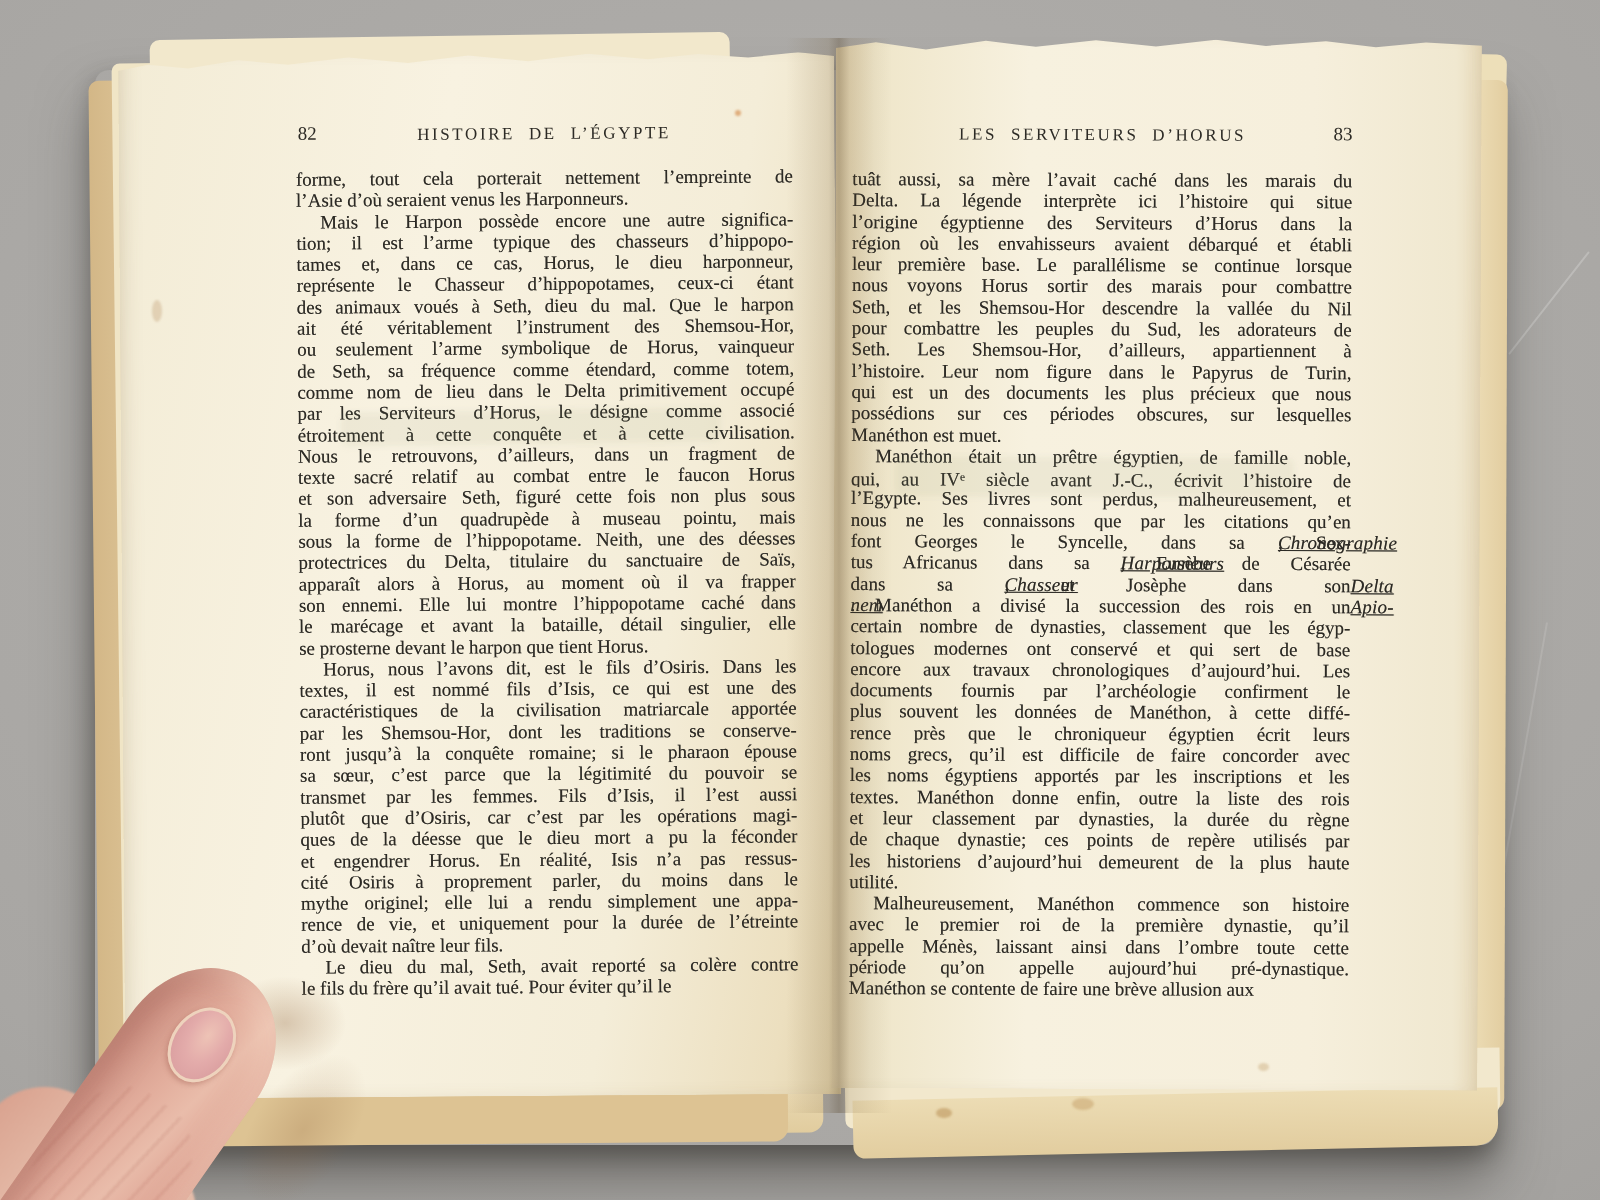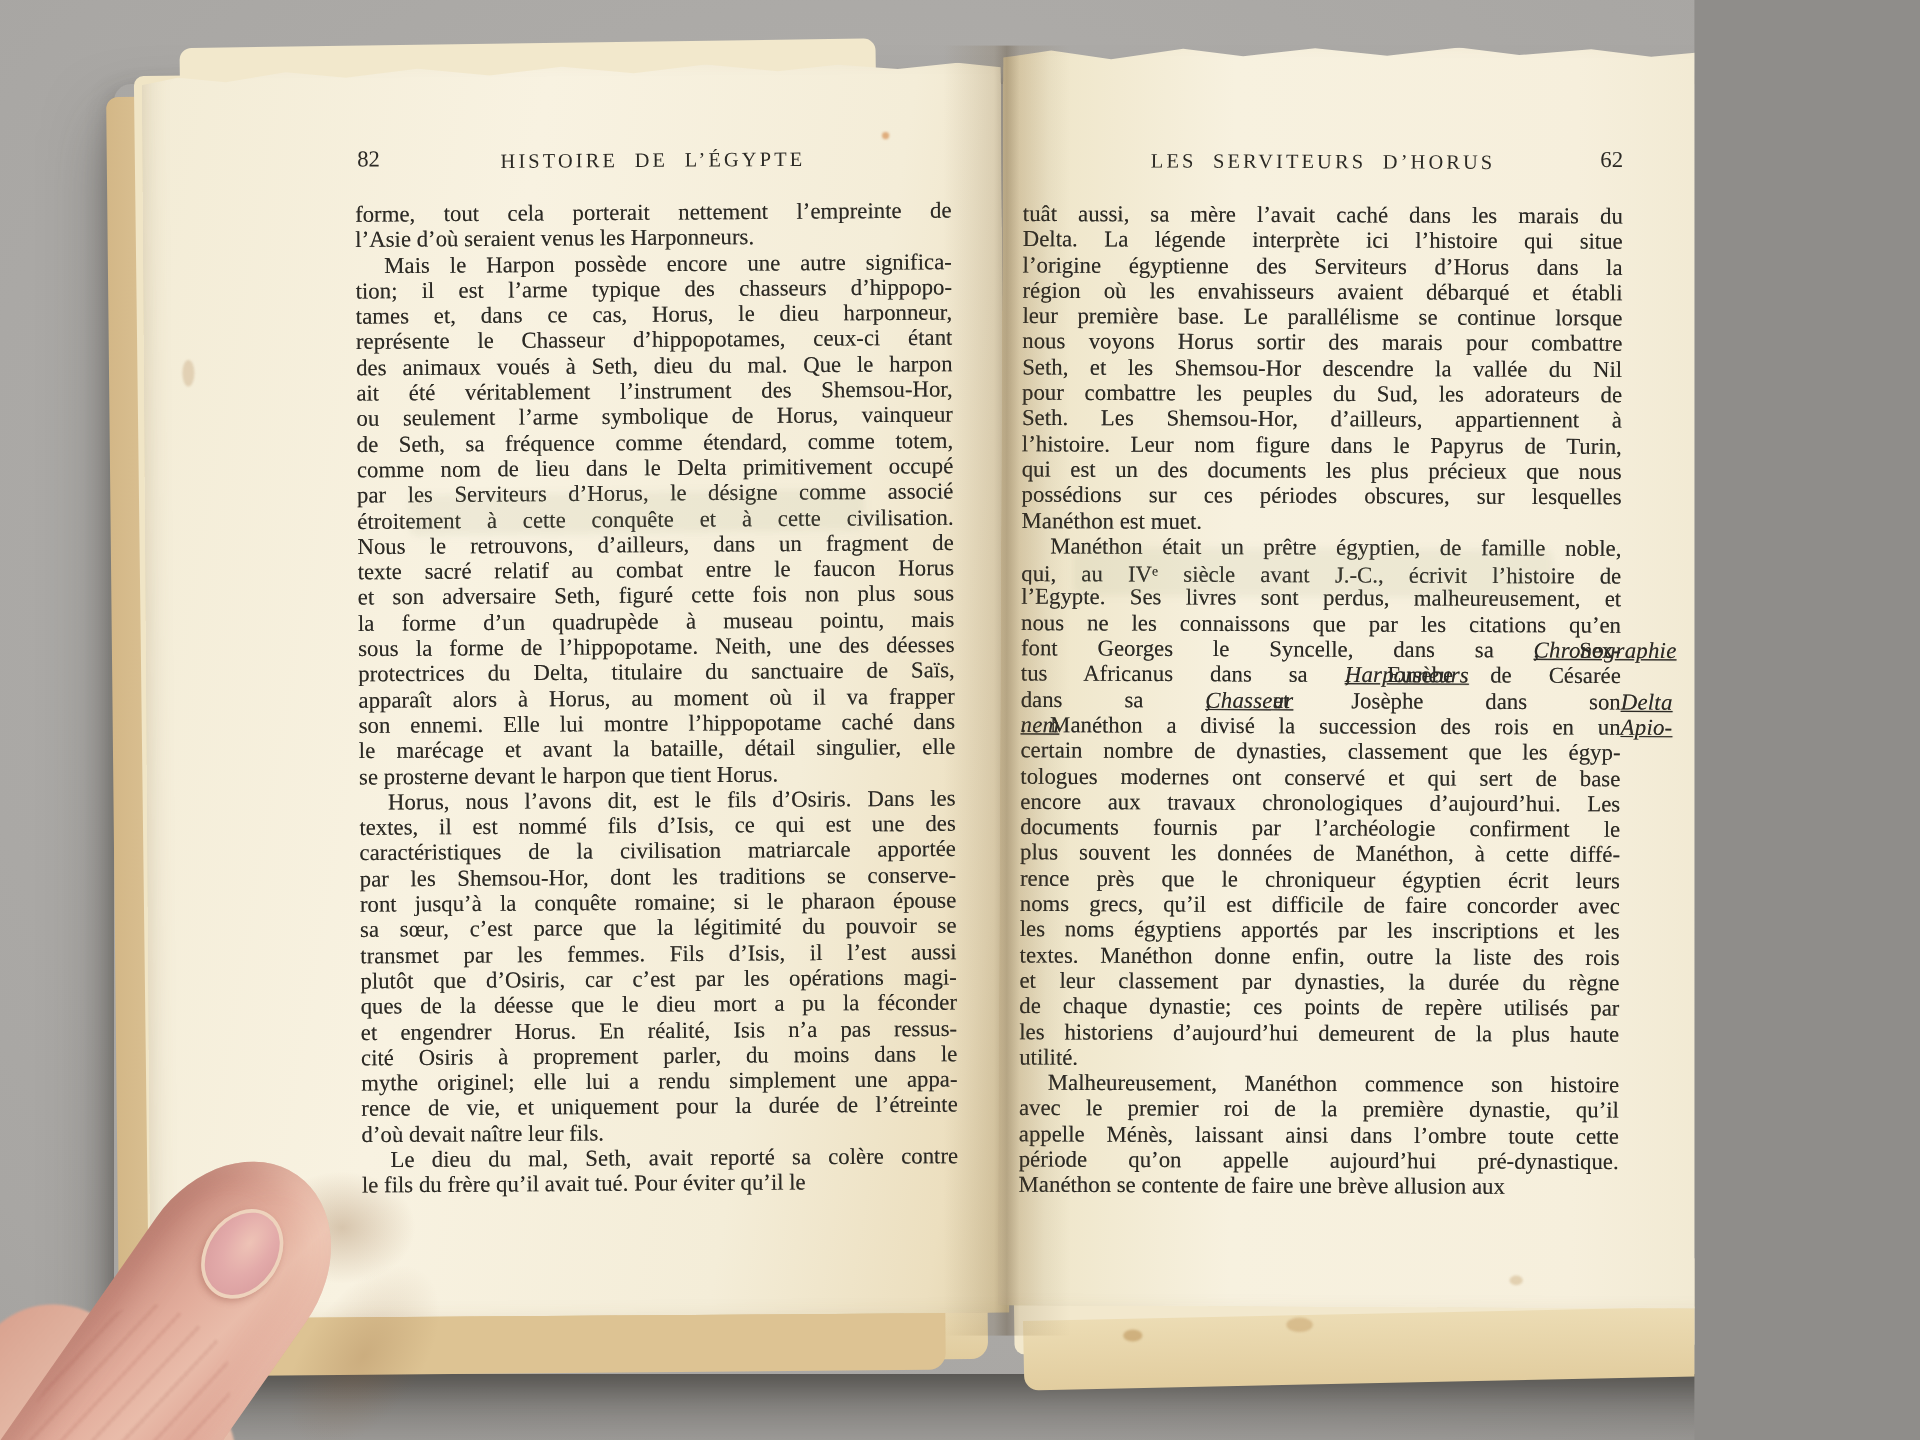--- a/index.html
+++ b/index.html
@@ -1,16 +1,16 @@
 <!DOCTYPE html>
 <html><head>
 <meta charset="utf-8">
 <style>
   html,body{margin:0;padding:0;background:#8f8d8a;}
-  .scene{position:relative;width:1412px;height:1200px;overflow:hidden;
+  .scene{position:relative;width:1600px;height:1200px;overflow:hidden;
     background:radial-gradient(120% 120% at 50% 40%, #b2b0ad 0%, #a8a6a3 55%, #979592 100%);
     font-family:"Liberation Serif","DejaVu Serif",serif;}
   .scene *{position:absolute;box-sizing:border-box;}
 
   
   .scratch{background:rgba(255,255,255,.22);width:2px;border-radius:2px;}
   .s1{left:1548px;top:238px;height:130px;transform:rotate(38deg);}
   .s2{left:1520px;top:620px;height:300px;transform:rotate(10deg);opacity:.6;}
 
   
@@ -176,21 +176,21 @@
           <div class="line">Le dieu du mal, Seth, avait reporté sa colère contre</div>
           <div class="line pend">le fils du frère qu’il avait tué. Pour éviter qu’il le</div>
         </div>
       </div>
     <div class="ghost g2" style="left:220px;top:360px;"></div>
   </div>
 
   <div class="page right-page">
     <div class="page-header">
       <span class="running-title">LES SERVITEURS D’HORUS</span>
-      <span class="pagenum pn-right">62</span>
+      <span class="pagenum pn-right">83</span>
     </div>
     <div class="page-body">
         <div class="para">
           <div class="line">tuât aussi, sa mère l’avait caché dans les marais du</div>
           <div class="line">Delta. La légende interprète ici l’histoire qui situe</div>
           <div class="line">l’origine égyptienne des Serviteurs d’Horus dans la</div>
           <div class="line">région où les envahisseurs avaient débarqué et établi</div>
           <div class="line">leur première base. Le parallélisme se continue lorsque</div>
           <div class="line">nous voyons Horus sortir des marais pour combattre</div>
           <div class="line">Seth, et les Shemsou-Hor descendre la vallée du Nil</div>

